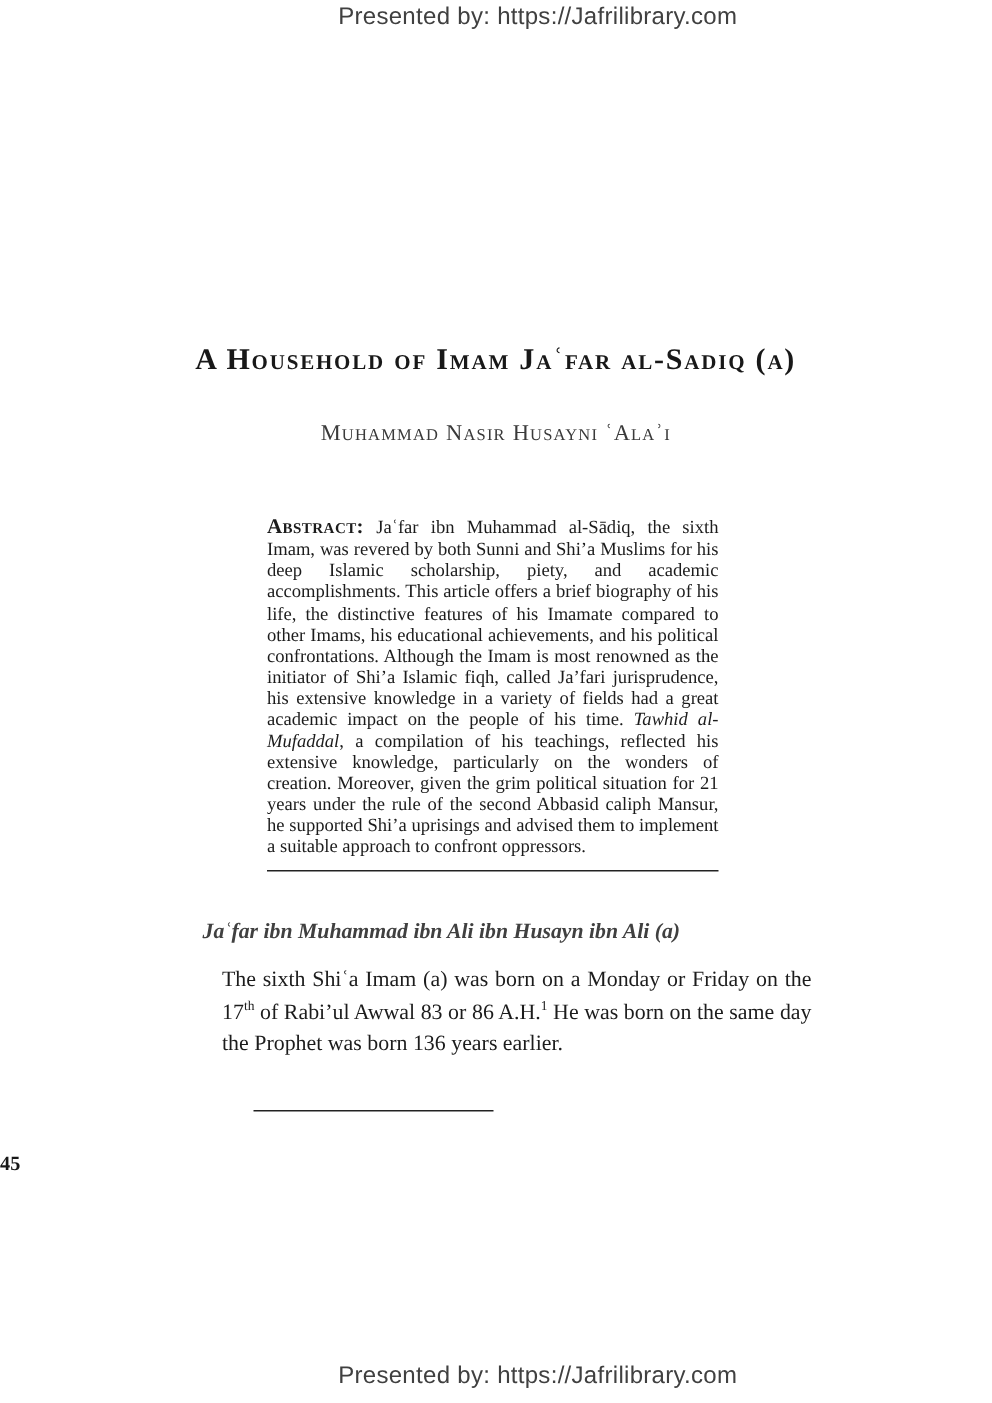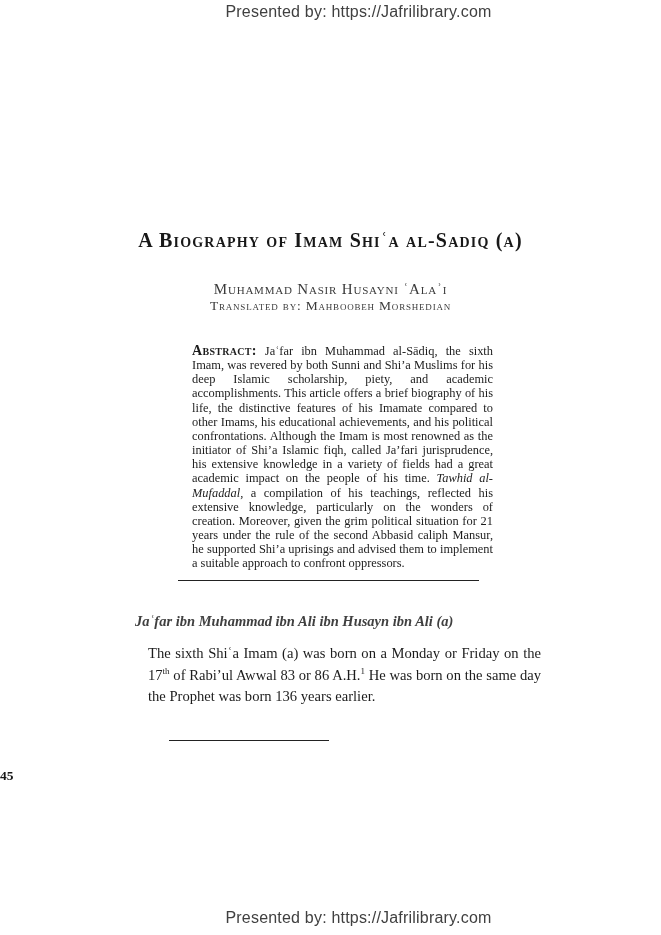--- a/index.html
+++ b/index.html
@@ -60,21 +60,21 @@
     text-align: center;
     font-variant: small-caps;
     font-size: 13.5px;
     letter-spacing: 0.8px;
     color: #3a3a3a;
   }
 
   .abstract {
     position: absolute;
     top: 344px;
-    left: 192px;
+    left: 178px;
     width: 301px;
     font-size: 12.4px;
     line-height: 14.15px;
     text-align: justify;
     color: #1c1c1c;
   }
   .abstract-label {
     font-variant: small-caps;
     font-weight: bold;
     font-size: 14px;
@@ -150,25 +150,24 @@
     color: #181818;
   }
 </style>
 </head>
 <body>
 
 <div class="page">
 
   <div class="watermark top">Presented by: https://Jafrilibrary.com</div>
 
-  <div class="title">A Biography of Imam Shiʿa al-Sadiq (a)</div>
+  <div class="title">A Household of Imam Jaʿfar al-Sadiq (a)</div>
 
   <div class="author">Muhammad Nasir Husayni ʿAlaʾi</div>
 
-  <div class="translator">Translated by: Mahboobeh Morshedian</div>
 
   <div class="abstract">
     <span class="abstract-label">Abstract:</span><span> Jaʿfar ibn Muhammad al-Sādiq, the sixth Imam, was revered by both Sunni and Shi’a Muslims for his deep Islamic scholarship, piety, and academic accomplishments.  This article offers a brief biography of his life, the distinctive features of his Imamate compared to other Imams, his educational achievements, and his political confrontations. Although the Imam is most renowned as the initiator of Shi’a Islamic fiqh, called Ja’fari jurisprudence, his extensive knowledge in a variety of fields had a great academic impact on the people of his time. </span><span class="italic">Tawhid al-Mufaddal</span><span>, a compilation of his teachings, reflected his extensive knowledge, particularly on the wonders of creation.  Moreover, given the grim political situation for 21 years under the rule of the second Abbasid caliph Mansur, he supported Shi’a uprisings and advised them to implement a suitable approach to confront oppressors.</span>
   </div>
 
   <div class="abstract-divider"></div>
 
   <div class="section-heading">Jaʿfar ibn Muhammad ibn Ali ibn Husayn ibn Ali (a)</div>
 
   <div class="body-para">

